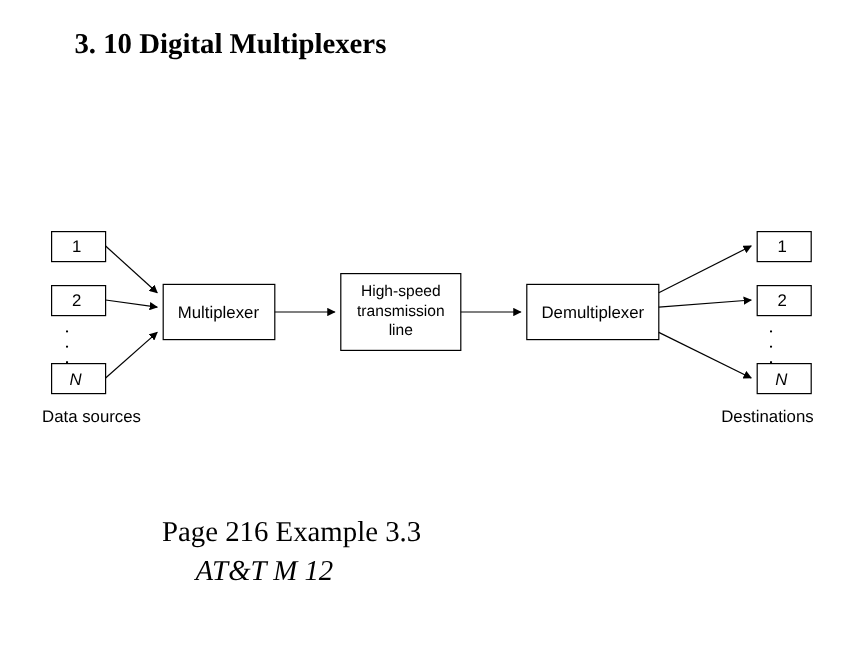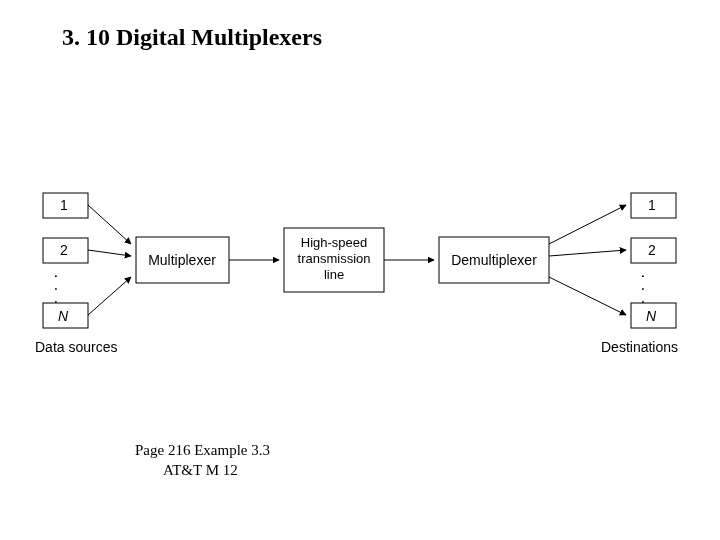--- a/index.html
+++ b/index.html
@@ -15,26 +15,27 @@
     position: absolute;
     left: 62px;
     top: 24px;
     font-size: 24px;
     font-weight: bold;
     text-align: right;
   }
   .footer {
     position: absolute;
     left: 135px;
-    top: 440px;
-    font-size: 15px;
+    top: 428px;
+    font-size: 24px;
     line-height: 1.35;
   }
   .footer .l2 {
     padding-left: 28px;
+    font-style: italic;
   }
   svg { position: absolute; left: 0; top: 0; }
   .box {
     fill: #fff;
     stroke: #000;
     stroke-width: 1;
   }
   .lbl {
     font-family: Arial, Helvetica, sans-serif;
     fill: #000;

